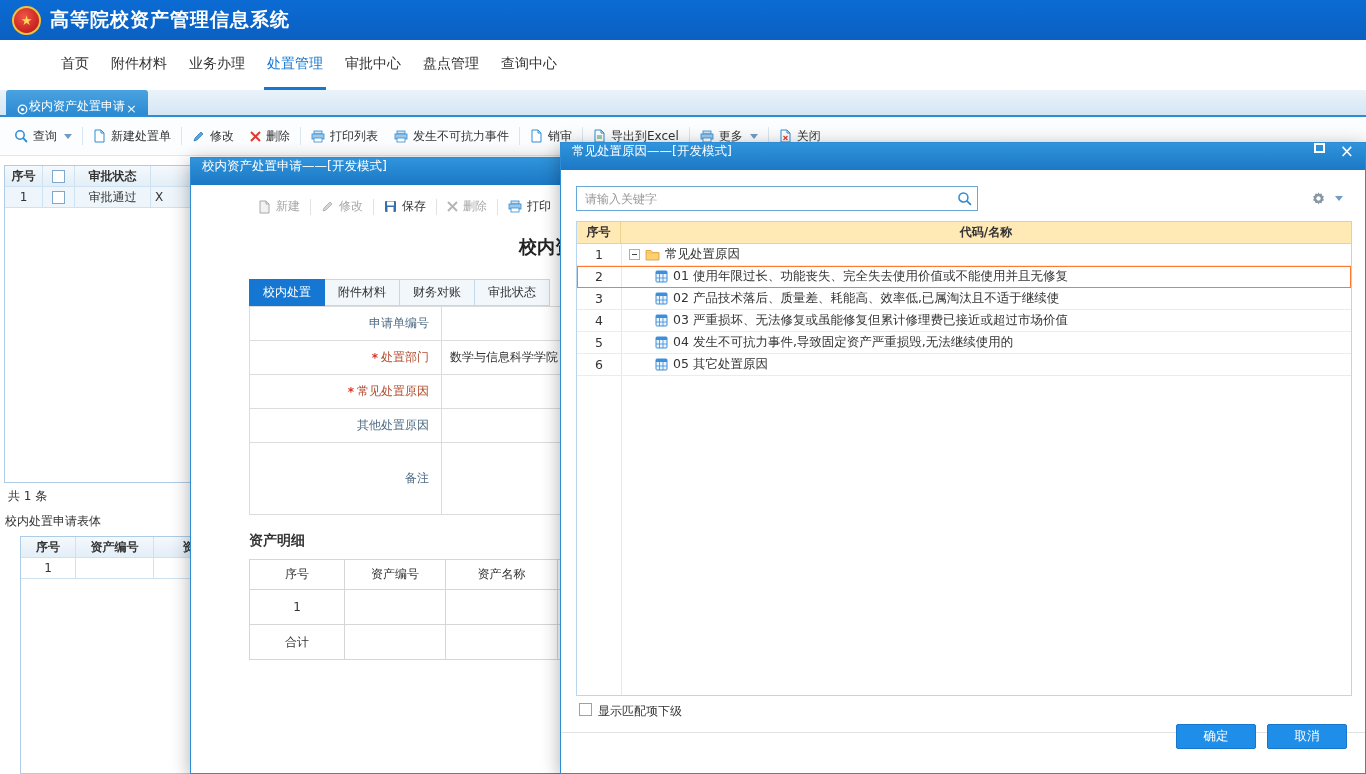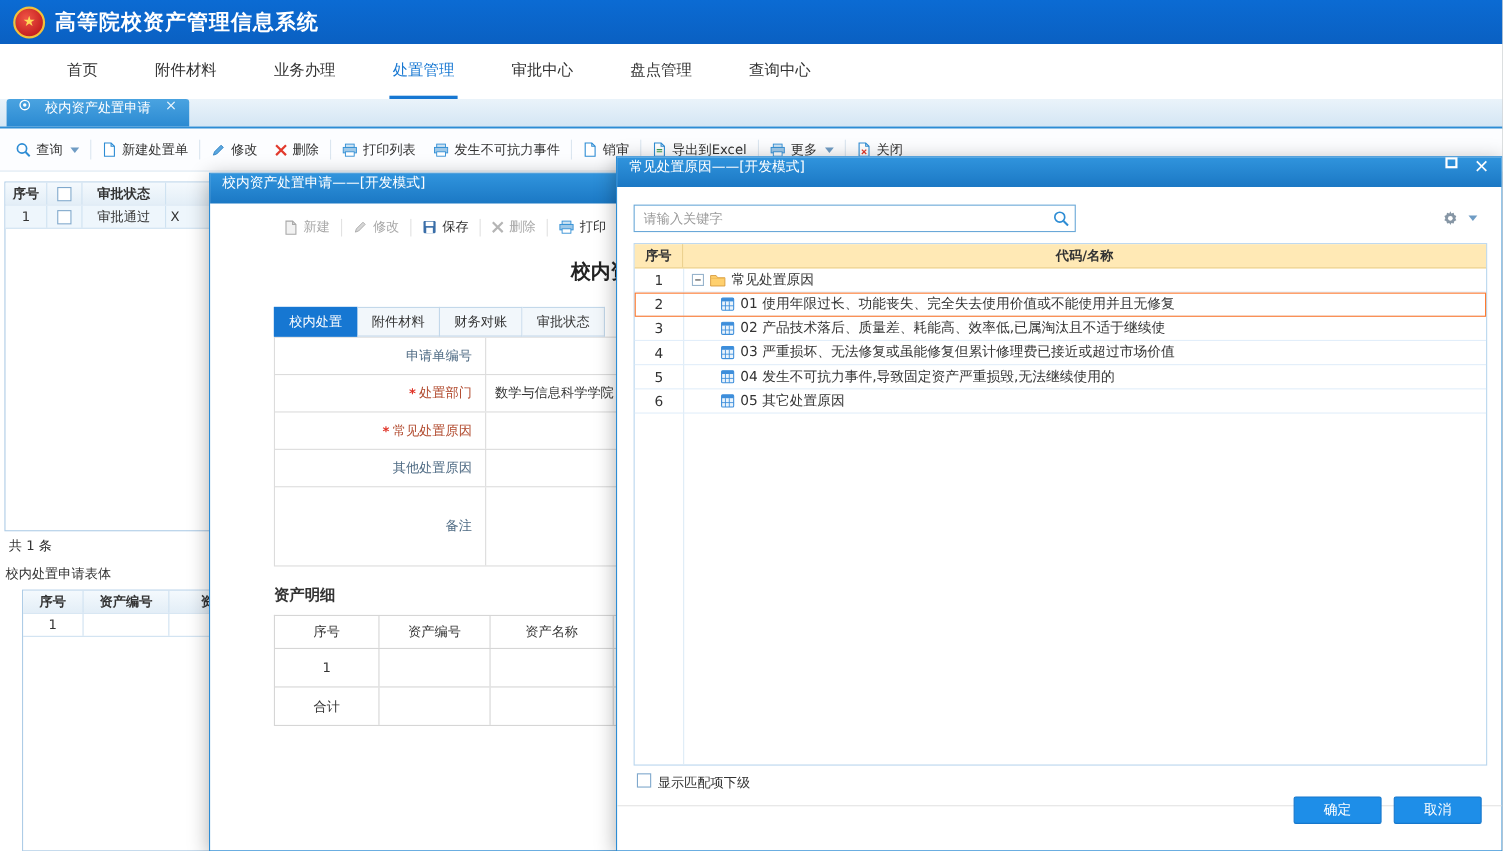--- a/index.html
+++ b/index.html
@@ -5,27 +5,27 @@
 *{margin:0;padding:0;box-sizing:border-box}
 body{font-family:"DejaVu Sans","Liberation Sans",sans-serif;font-size:12px;color:#333;background:#8f959c}
 #root{position:relative;width:1366px;height:774px;background:#fff;overflow:hidden}
 
 
 .app-header{position:absolute;left:0;top:0;width:1366px;height:40px;background:linear-gradient(180deg,var(--header_bg,#0b6bd3),#0a60c2);display:flex;align-items:center;padding:0 12px}
 .emblem{width:29px;height:29px;border-radius:50%;background:radial-gradient(circle at 40% 35%,#f05545,#c62121 72%);border:2px solid #f3c13a;color:#ffd957;font-size:13px;display:flex;align-items:center;justify-content:center;margin-right:9px;flex:none}
 .app-title{color:#fff;font-size:19px;font-weight:bold;letter-spacing:1px}
 
 
-.nav{position:absolute;left:0;top:40px;width:1366px;height:50px;background:#fff;display:flex;align-items:stretch;padding-left:58px;gap:46px}
+.nav{position:absolute;left:0;top:40px;width:1366px;height:50px;background:#fff;display:flex;align-items:stretch;padding-left:58px;gap:16px}
 .nav-item{display:flex;align-items:center;font-size:14px;cursor:pointer;border-bottom:3px solid transparent;padding:0 3px;color:#333}
 .nav-item.active{color:var(--primary,#1677d2);border-bottom-color:var(--primary,#1677d2)}
 
 
 .tabstrip{position:absolute;left:0;top:90px;width:1366px;height:27px;background:linear-gradient(180deg,#eaf3fa,#d4e6f4);border-bottom:2px solid #2d8cd4}
-.tab{position:absolute;left:6px;top:0;height:25px;display:flex;align-items:flex-start;gap:13px;padding:0 11px;background:linear-gradient(180deg,#4aa3e0,#2b8ad2);color:#fff;border-radius:3px 3px 0 0;cursor:pointer;white-space:nowrap}
+.tab{position:absolute;left:6px;top:0;height:25px;display:flex;align-items:flex-end;gap:1px;padding:0 11px;background:linear-gradient(180deg,#4aa3e0,#2b8ad2);color:#fff;border-radius:3px 3px 0 0;cursor:pointer;white-space:nowrap}
 .tab-close{font-size:13px;line-height:1;cursor:pointer;opacity:.9}
 
 
 .toolbar{position:absolute;left:0;top:117px;width:1366px;height:39px;background:#fcfdff;border-bottom:1px solid #dde8f2;display:flex;align-items:center;padding:0 6px}
 .tb-item{display:flex;align-items:center;gap:5px;padding:5px 8px;cursor:pointer;white-space:nowrap}
 .tb-sep{width:1px;height:18px;background:#dbe6f0;margin:0 2px}
 .caret-down{width:0;height:0;border-left:4px solid transparent;border-right:4px solid transparent;border-top:5px solid #6f9cc4;margin-left:2px}
 
 
 .panel-box{position:absolute;background:#fff;border:1px solid #aecce6}

